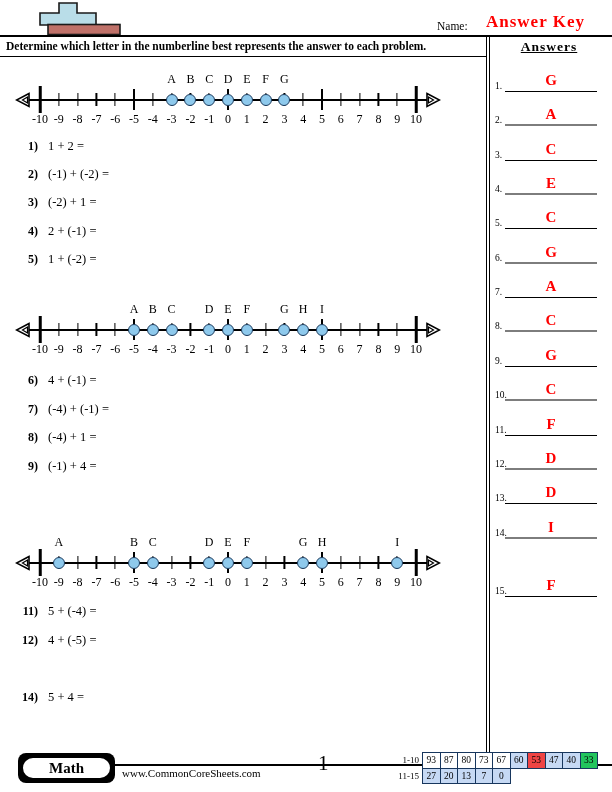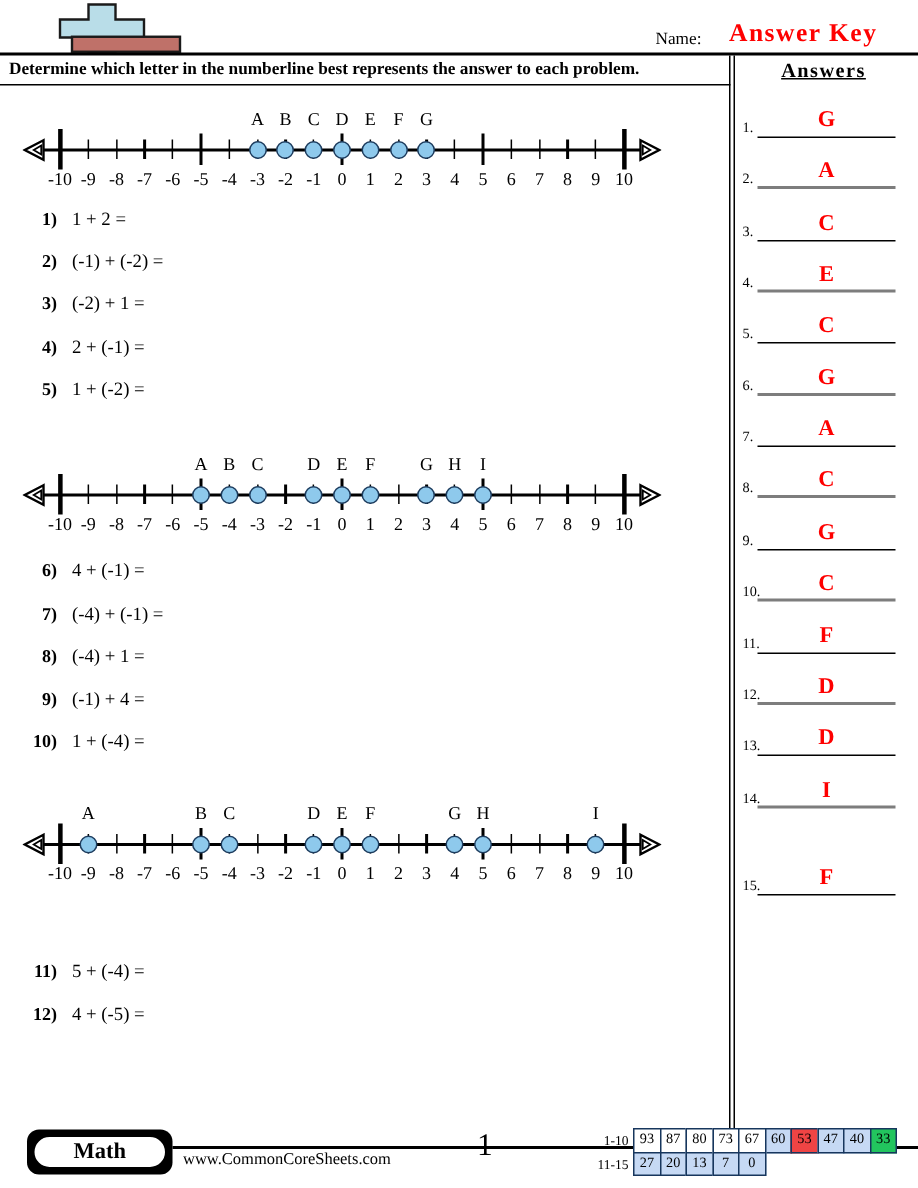--- a/index.html
+++ b/index.html
@@ -332,33 +332,33 @@
           <div class="pexpr">(-4) + (-1) =</div>
         </div>
         <div class="prow" style="top: 57px;">
           <div class="pnum">8)</div>
           <div class="pexpr">(-4) + 1 =</div>
         </div>
         <div class="prow" style="top: 85.5px;">
           <div class="pnum">9)</div>
           <div class="pexpr">(-1) + 4 =</div>
         </div>
-        <div class="prow" style="top: 114px;">
-          <div class="pnum">10)</div>
-          <div class="pexpr">1 + (-4) =</div>
-        </div>
-      </div>
-      <div class="pgroup" style="top: 640px; height: 144px;">
+      </div>
+      <div class="pgroup" style="top: 604px; height: 144px;">
         <div class="prow" style="top: 0px;">
           <div class="pnum">11)</div>
           <div class="pexpr">5 + (-4) =</div>
         </div>
         <div class="prow" style="top: 28.8px;">
           <div class="pnum">12)</div>
           <div class="pexpr">4 + (-5) =</div>
+        </div>
+        <div class="prow" style="top: 86.4px;">
+          <div class="pnum">14)</div>
+          <div class="pexpr">5 + 4 =</div>
         </div>
       </div>
     </div>
   <div id="ans-mount">
       <div class="arow" style="top: 65px;">
         <div class="anum">1.</div>
         <div class="aletter" style="color: rgb(254, 0, 0);">G</div>
         <div class="aline thin"></div>
       </div>
       <div class="arow" style="top: 99.35px;">

